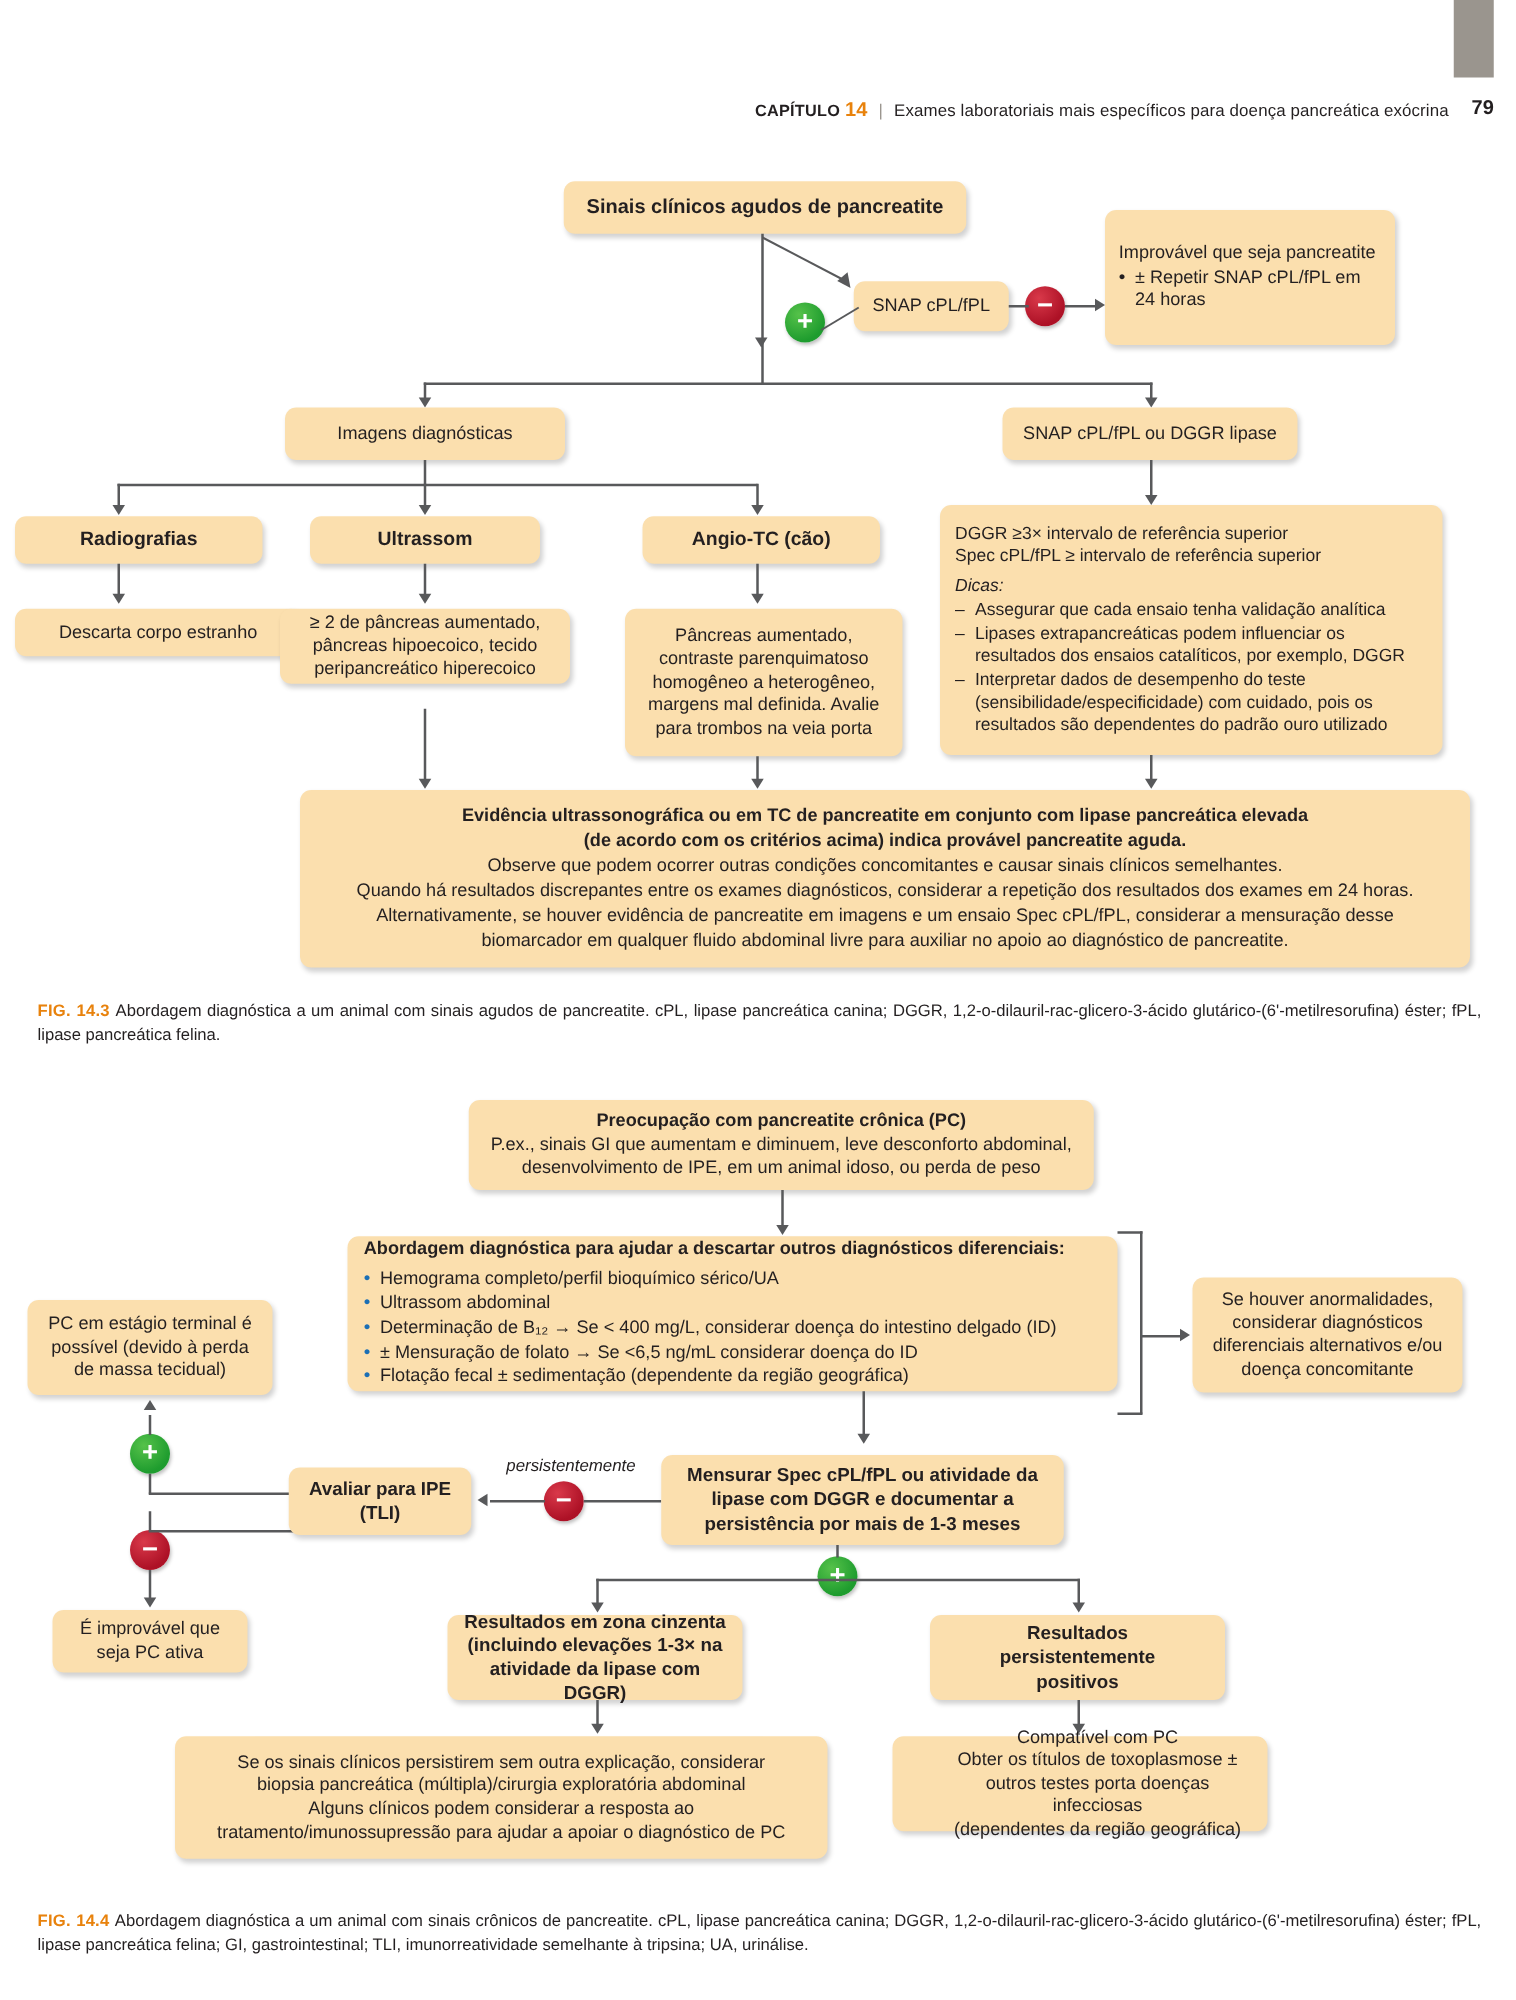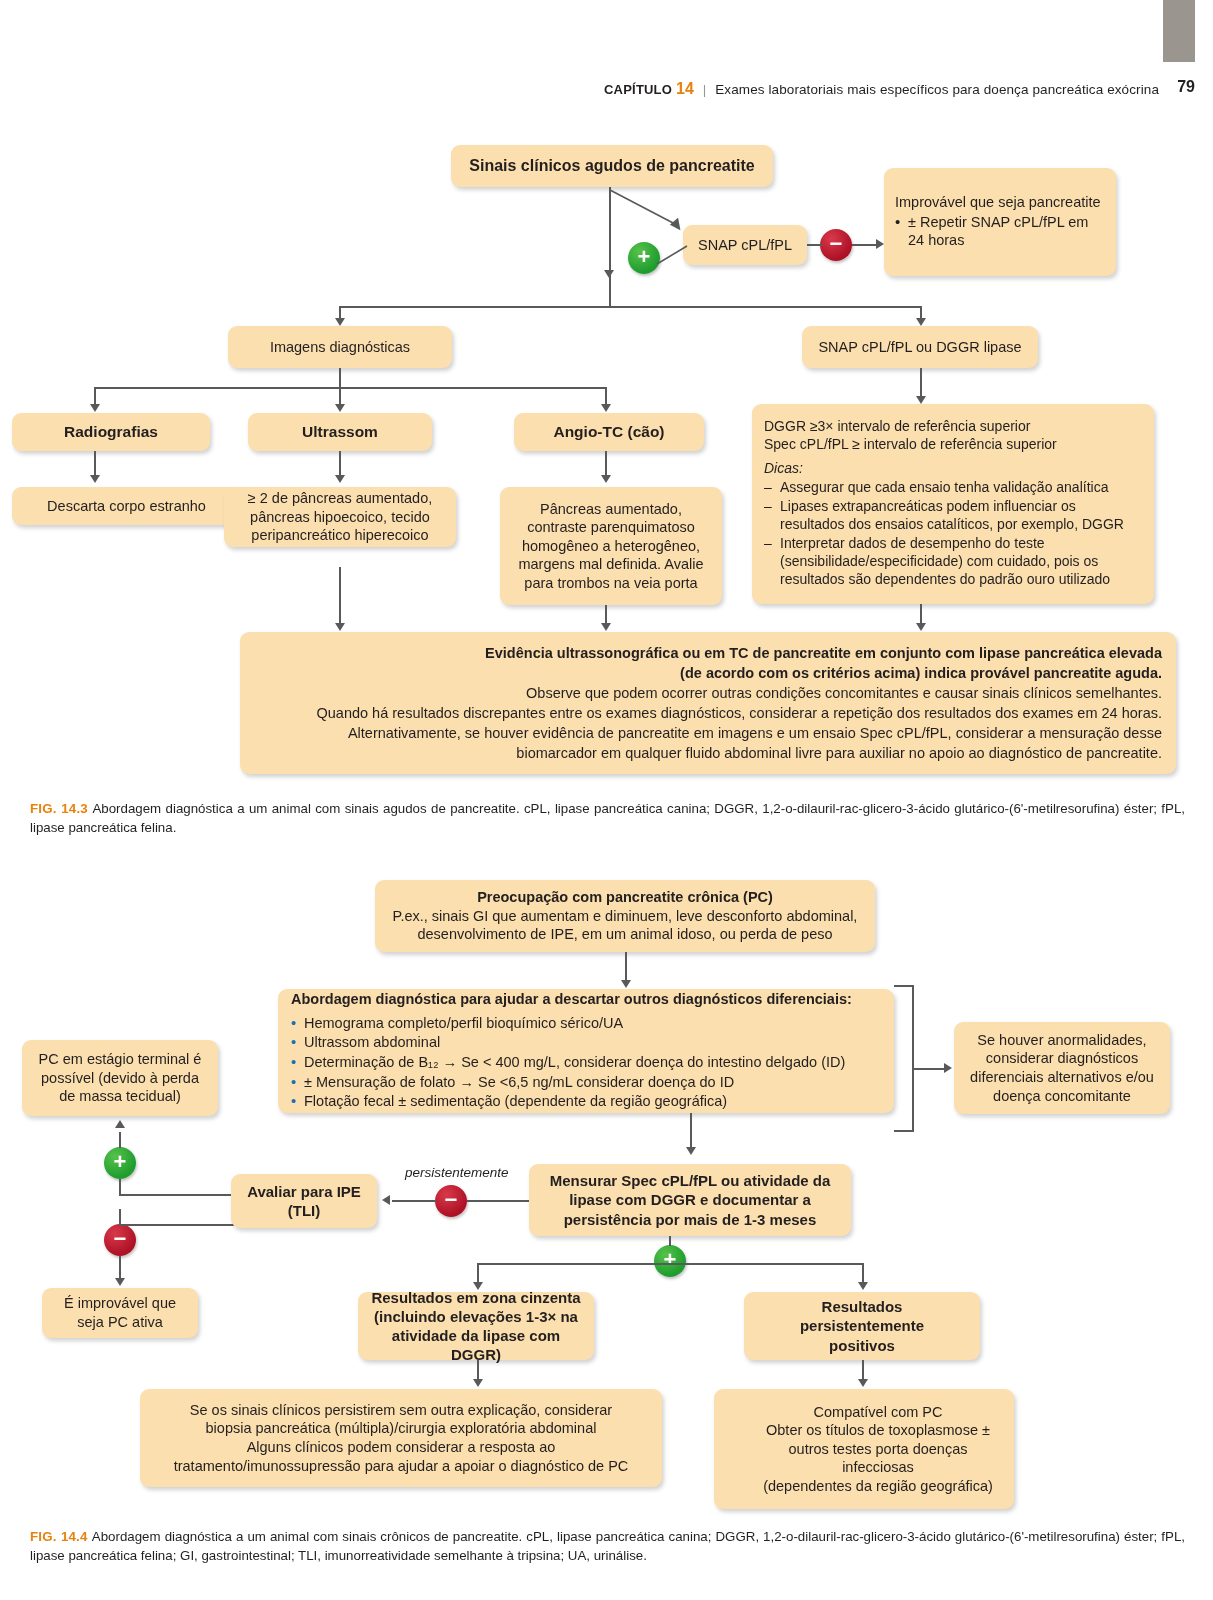--- a/index.html
+++ b/index.html
@@ -164,21 +164,21 @@
       </ul>
     </div>
 
     <div class="ln lnv" style="left:339px;top:567px;height:58px;"></div>
     <div class="arw arw-d" style="left:335px;top:623px;"></div>
     <div class="ln lnv" style="left:605px;top:605px;height:20px;"></div>
     <div class="arw arw-d" style="left:601px;top:623px;"></div>
     <div class="ln lnv" style="left:920px;top:604px;height:21px;"></div>
     <div class="arw arw-d" style="left:916px;top:623px;"></div>
 
-    <div class="box" style="left:240px;top:632px;width:936px;height:142px;padding:10px 14px;font-size:14.5px;line-height:1.38;align-items:flex-end;">
+    <div class="box" style="left:240px;top:632px;width:936px;height:142px;padding:10px 14px;font-size:14.5px;line-height:1.38;">
       <div class="ttl">Evidência ultrassonográfica ou em TC de pancreatite em conjunto com lipase pancreática elevada</div>
       <div class="ttl">(de acordo com os critérios acima) indica provável pancreatite aguda.</div>
       <div>Observe que podem ocorrer outras condições concomitantes e causar sinais clínicos semelhantes.</div>
       <div>Quando há resultados discrepantes entre os exames diagnósticos, considerar a repetição dos resultados dos exames em 24 horas.</div>
       <div>Alternativamente, se houver evidência de pancreatite em imagens e um ensaio Spec cPL/fPL, considerar a mensuração desse</div>
       <div>biomarcador em qualquer fluido abdominal livre para auxiliar no apoio ao diagnóstico de pancreatite.</div>
     </div>
 
     <div class="cap-block" style="left:30px;top:800px;width:1155px;">
       <span class="figno">FIG. 14.3 </span>
@@ -273,21 +273,21 @@
     <div class="ln lnv" style="left:862px;top:1360px;height:22px;"></div>
     <div class="arw arw-d" style="left:858px;top:1379px;"></div>
 
     <div class="box" style="left:140px;top:1389px;width:522px;height:98px;font-size:14.5px;">
       <div>Se os sinais clínicos persistirem sem outra explicação, considerar</div>
       <div>biopsia pancreática (múltipla)/cirurgia exploratória abdominal</div>
       <div>Alguns clínicos podem considerar a resposta ao</div>
       <div>tratamento/imunossupressão para ajudar a apoiar o diagnóstico de PC</div>
     </div>
 
-    <div class="box" style="left:714px;top:1389px;width:300px;height:120px;font-size:14.5px;padding-left:38px;">
+    <div class="box" style="left:714px;top:1389px;width:300px;height:76px;font-size:14.5px;padding-left:38px;">
       <div>Compatível com PC</div>
       <div>Obter os títulos de toxoplasmose ±</div>
       <div>outros testes porta doenças infecciosas</div>
       <div>(dependentes da região geográfica)</div>
     </div>
 
     <div class="cap-block" style="left:30px;top:1528px;width:1155px;">
       <span class="figno">FIG. 14.4 </span>
       <span>Abordagem diagnóstica a um animal com sinais crônicos de pancreatite. cPL, lipase pancreática canina; DGGR, 1,2-o-dilauril-rac-glicero-3-ácido glutárico-(6'-metilresorufina) éster; fPL, lipase pancreática felina; GI, gastrointestinal; TLI, imunorreatividade semelhante à tripsina; UA, urinálise.</span>
     </div>

